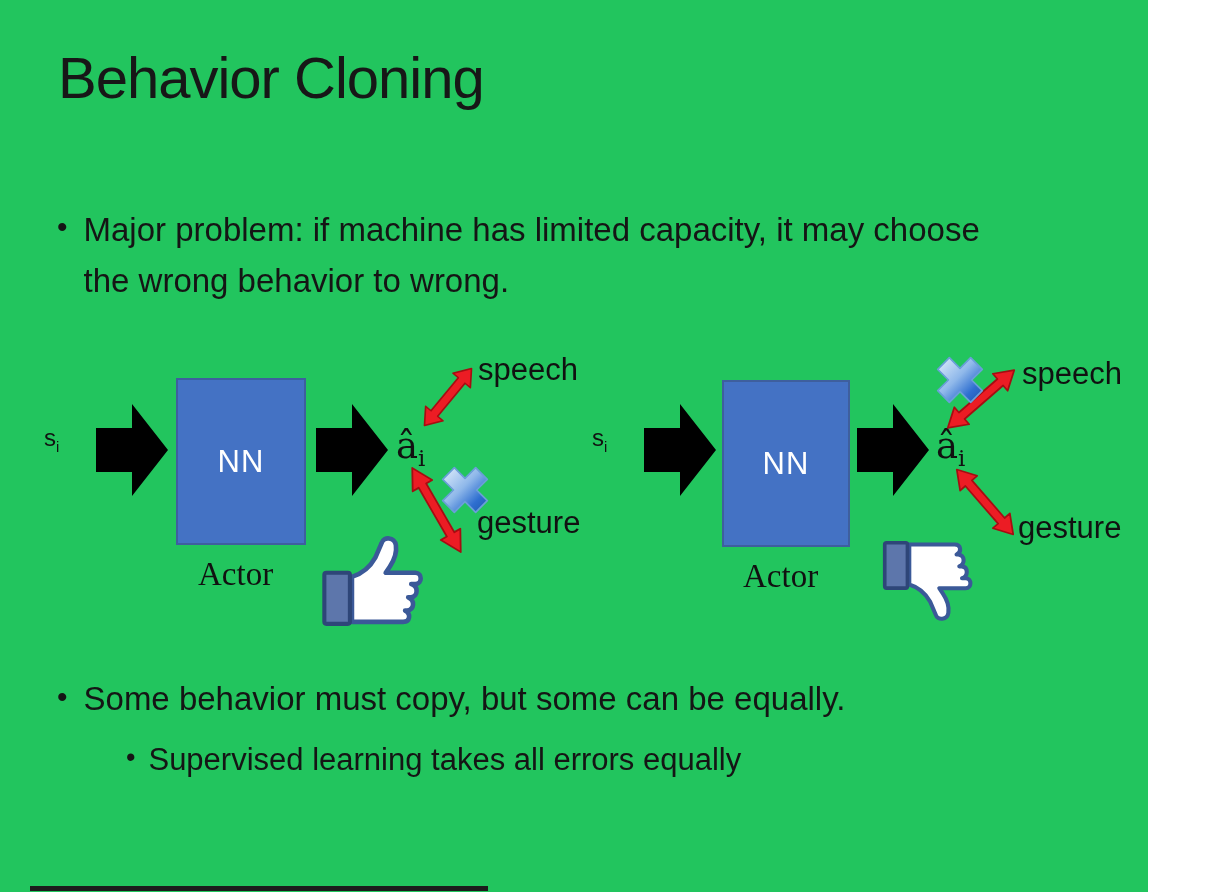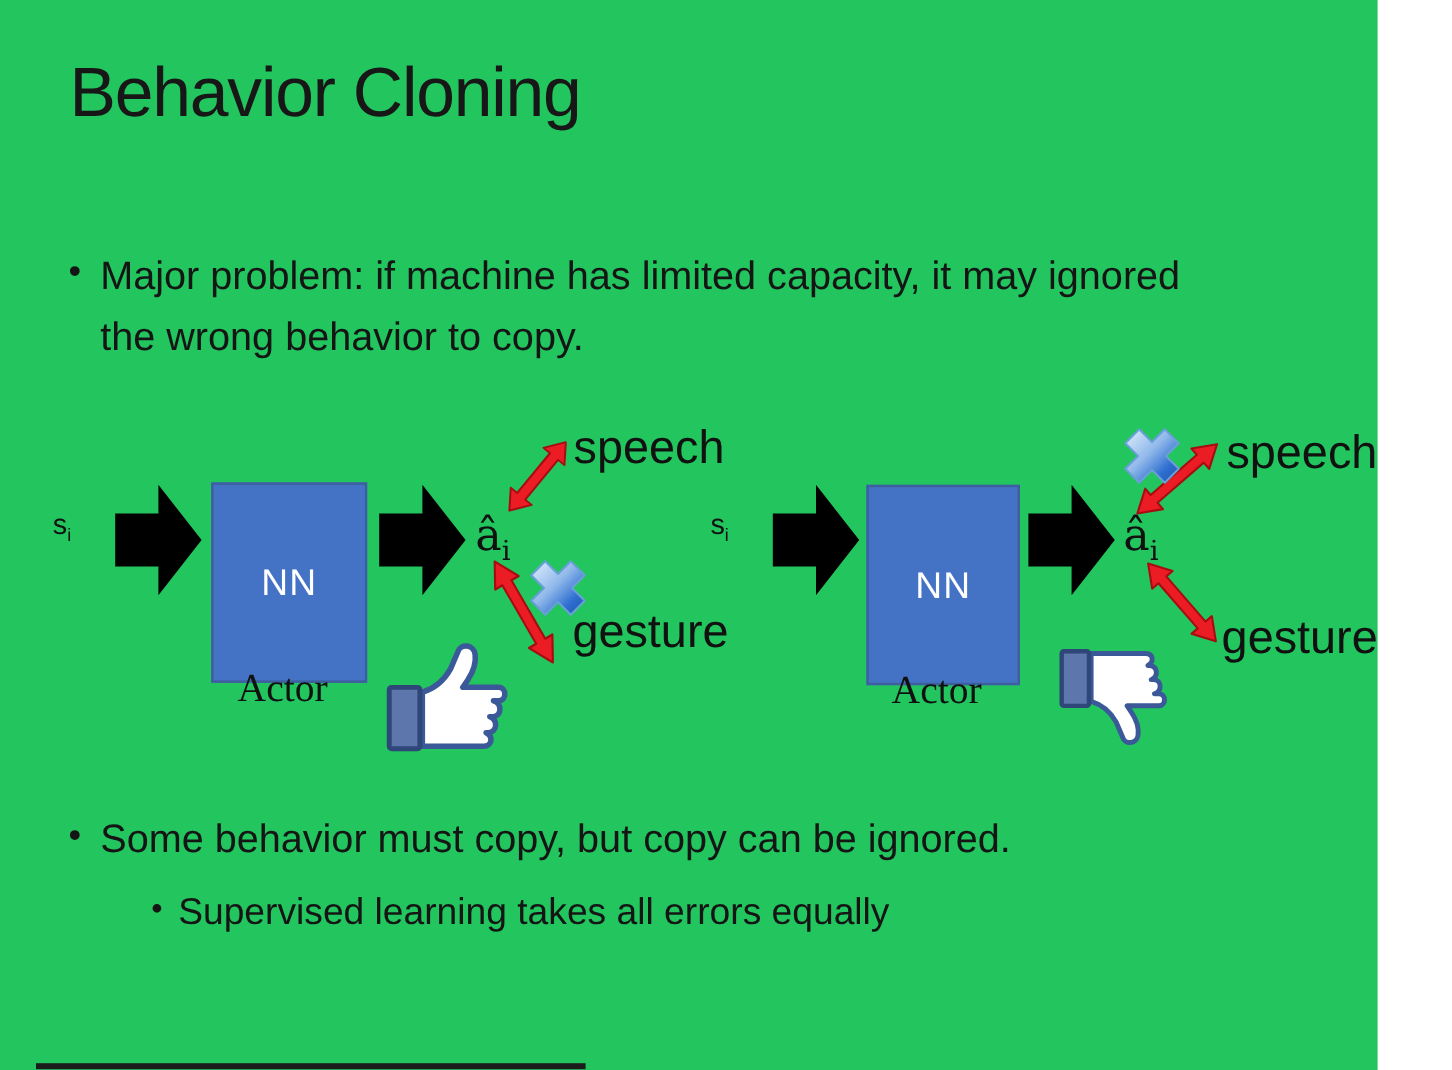--- a/index.html
+++ b/index.html
@@ -25,29 +25,28 @@
   .b3{left:126px;top:737px;width:1000px;font-size:31px;line-height:1.5;}
   .b3 .bullet-dot{font-size:27px;padding-right:13px;}
 
   
   .si-label{font-size:24px;color:#111;}
   .si-label sub,.ai-label sub{font-size:0.62em;}
   .nn-box{
     background:#4472c4;border:2px solid #3e5f9e;
     display:flex;align-items:center;justify-content:center;
     box-sizing:border-box;
-    margin-top:24px;
   }
   .nn-box span{color:#ffffff;font-size:31px;letter-spacing:1px;}
   .ai-label{
     font-family:"DejaVu Serif",serif;
     font-size:37px;color:#111;
   }
   .actor-label{font-size:33px;color:#111;font-family:Liberation Serif, serif;}
-  .side-label{font-size:39px;color:#111;}
+  .side-label{font-size:31px;color:#111;}
   svg.piece{display:block;overflow:visible;}
 </style>
 </head>
 <body>
 
 <div class="slide">
 
   <svg width="0" height="0" style="position:absolute" aria-hidden="true">
     <defs>
       <linearGradient id="xgrad" x1="0" y1="0" x2="1" y2="1">
@@ -63,21 +62,21 @@
         <path d="M30,84 L30,40 C40,37 48,30 53,21 L59,7 C61,0 72,1 73,9 C74,16 71,24 67,30 L63,36 L92,36 C99,36 99,47 92,47 L88,47 C95,49 95,59 88,60 L85,60 C92,63 91,72 84,73 L82,73 C88,76 87,84 80,84 Z" fill="#ffffff" stroke="#3b5998" stroke-width="4.5" stroke-linejoin="round"></path>
         <rect x="3" y="36" width="25" height="50" rx="2" fill="#5d76ab" stroke="#2e4678" stroke-width="4"></rect>
       </g>
     </defs>
   </svg>
 
   <div class="abs title">Behavior Cloning</div>
 
   <div class="abs bullet-row b1">
     <span class="bullet-dot">•</span>
-    <span>Major problem: if machine has limited capacity, it may ignored the wrong behavior to copy.</span>
+    <span>Major problem: if machine has limited capacity, it may choose the wrong behavior to wrong.</span>
   </div>
 
   <div>
     <span class="abs si-label" style="left:44px;top:424px;"><span>s</span><sub>i</sub></span>
 
     <svg class="abs piece" style="left:96px;top:404px;" width="72" height="92" viewBox="0 0 72 92">
         <use href="#block-arrow-shape"></use>
       </svg>
 
     <div class="abs nn-box" style="left:176px;top:378px;width:130px;height:167px;">
@@ -144,21 +143,21 @@
 
     <span class="abs actor-label" style="left:743px;top:558px;">Actor</span>
 
     <svg class="abs piece" style="left:882px;top:532px;" width="100" height="96" viewBox="0 0 110 90">
         <use href="#thumb-shape" transform="translate(0,90) scale(1,-1)"></use>
       </svg>
   </div>
 
   <div class="abs bullet-row b2">
     <span class="bullet-dot">•</span>
-    <span>Some behavior must copy, but copy can be ignored.</span>
+    <span>Some behavior must copy, but some can be equally.</span>
   </div>
 
   <div class="abs bullet-row b3">
     <span class="bullet-dot">•</span>
     <span>Supervised learning takes all errors equally</span>
   </div>
 
   <div class="abs" style="left:30px;top:886px;width:458px;height:5px;background:#1c1c1c;"></div>
 
 </div>

